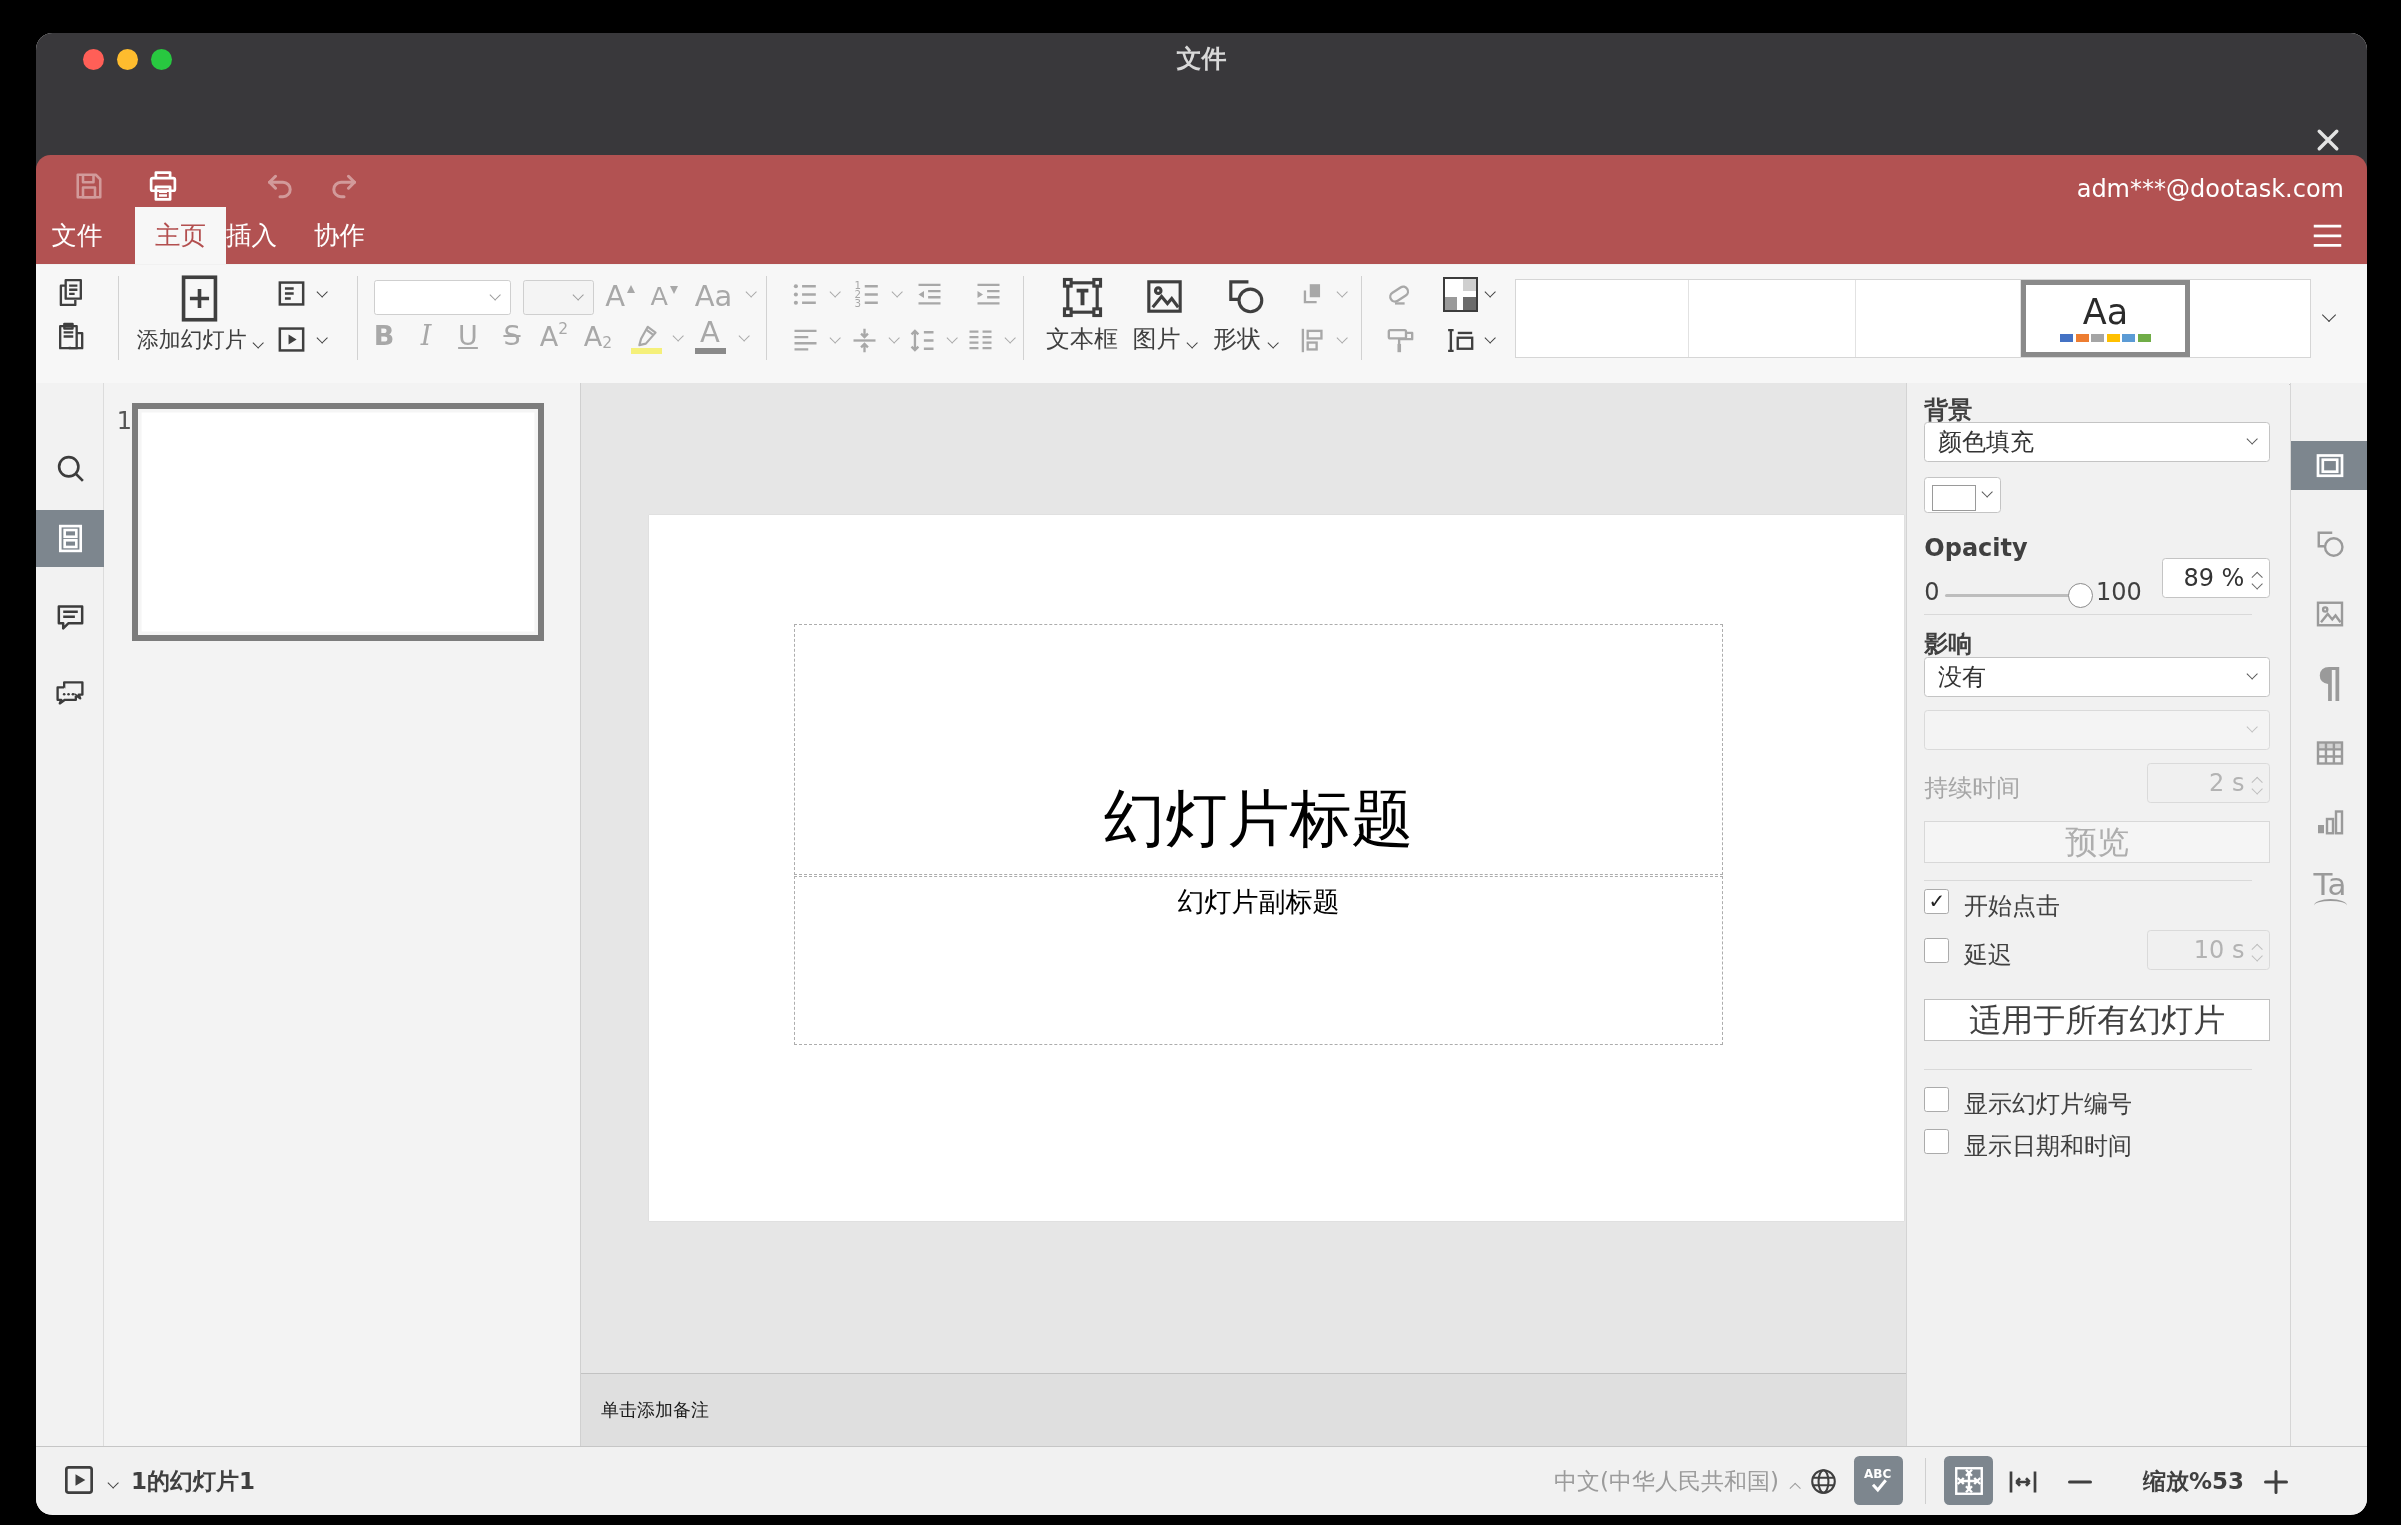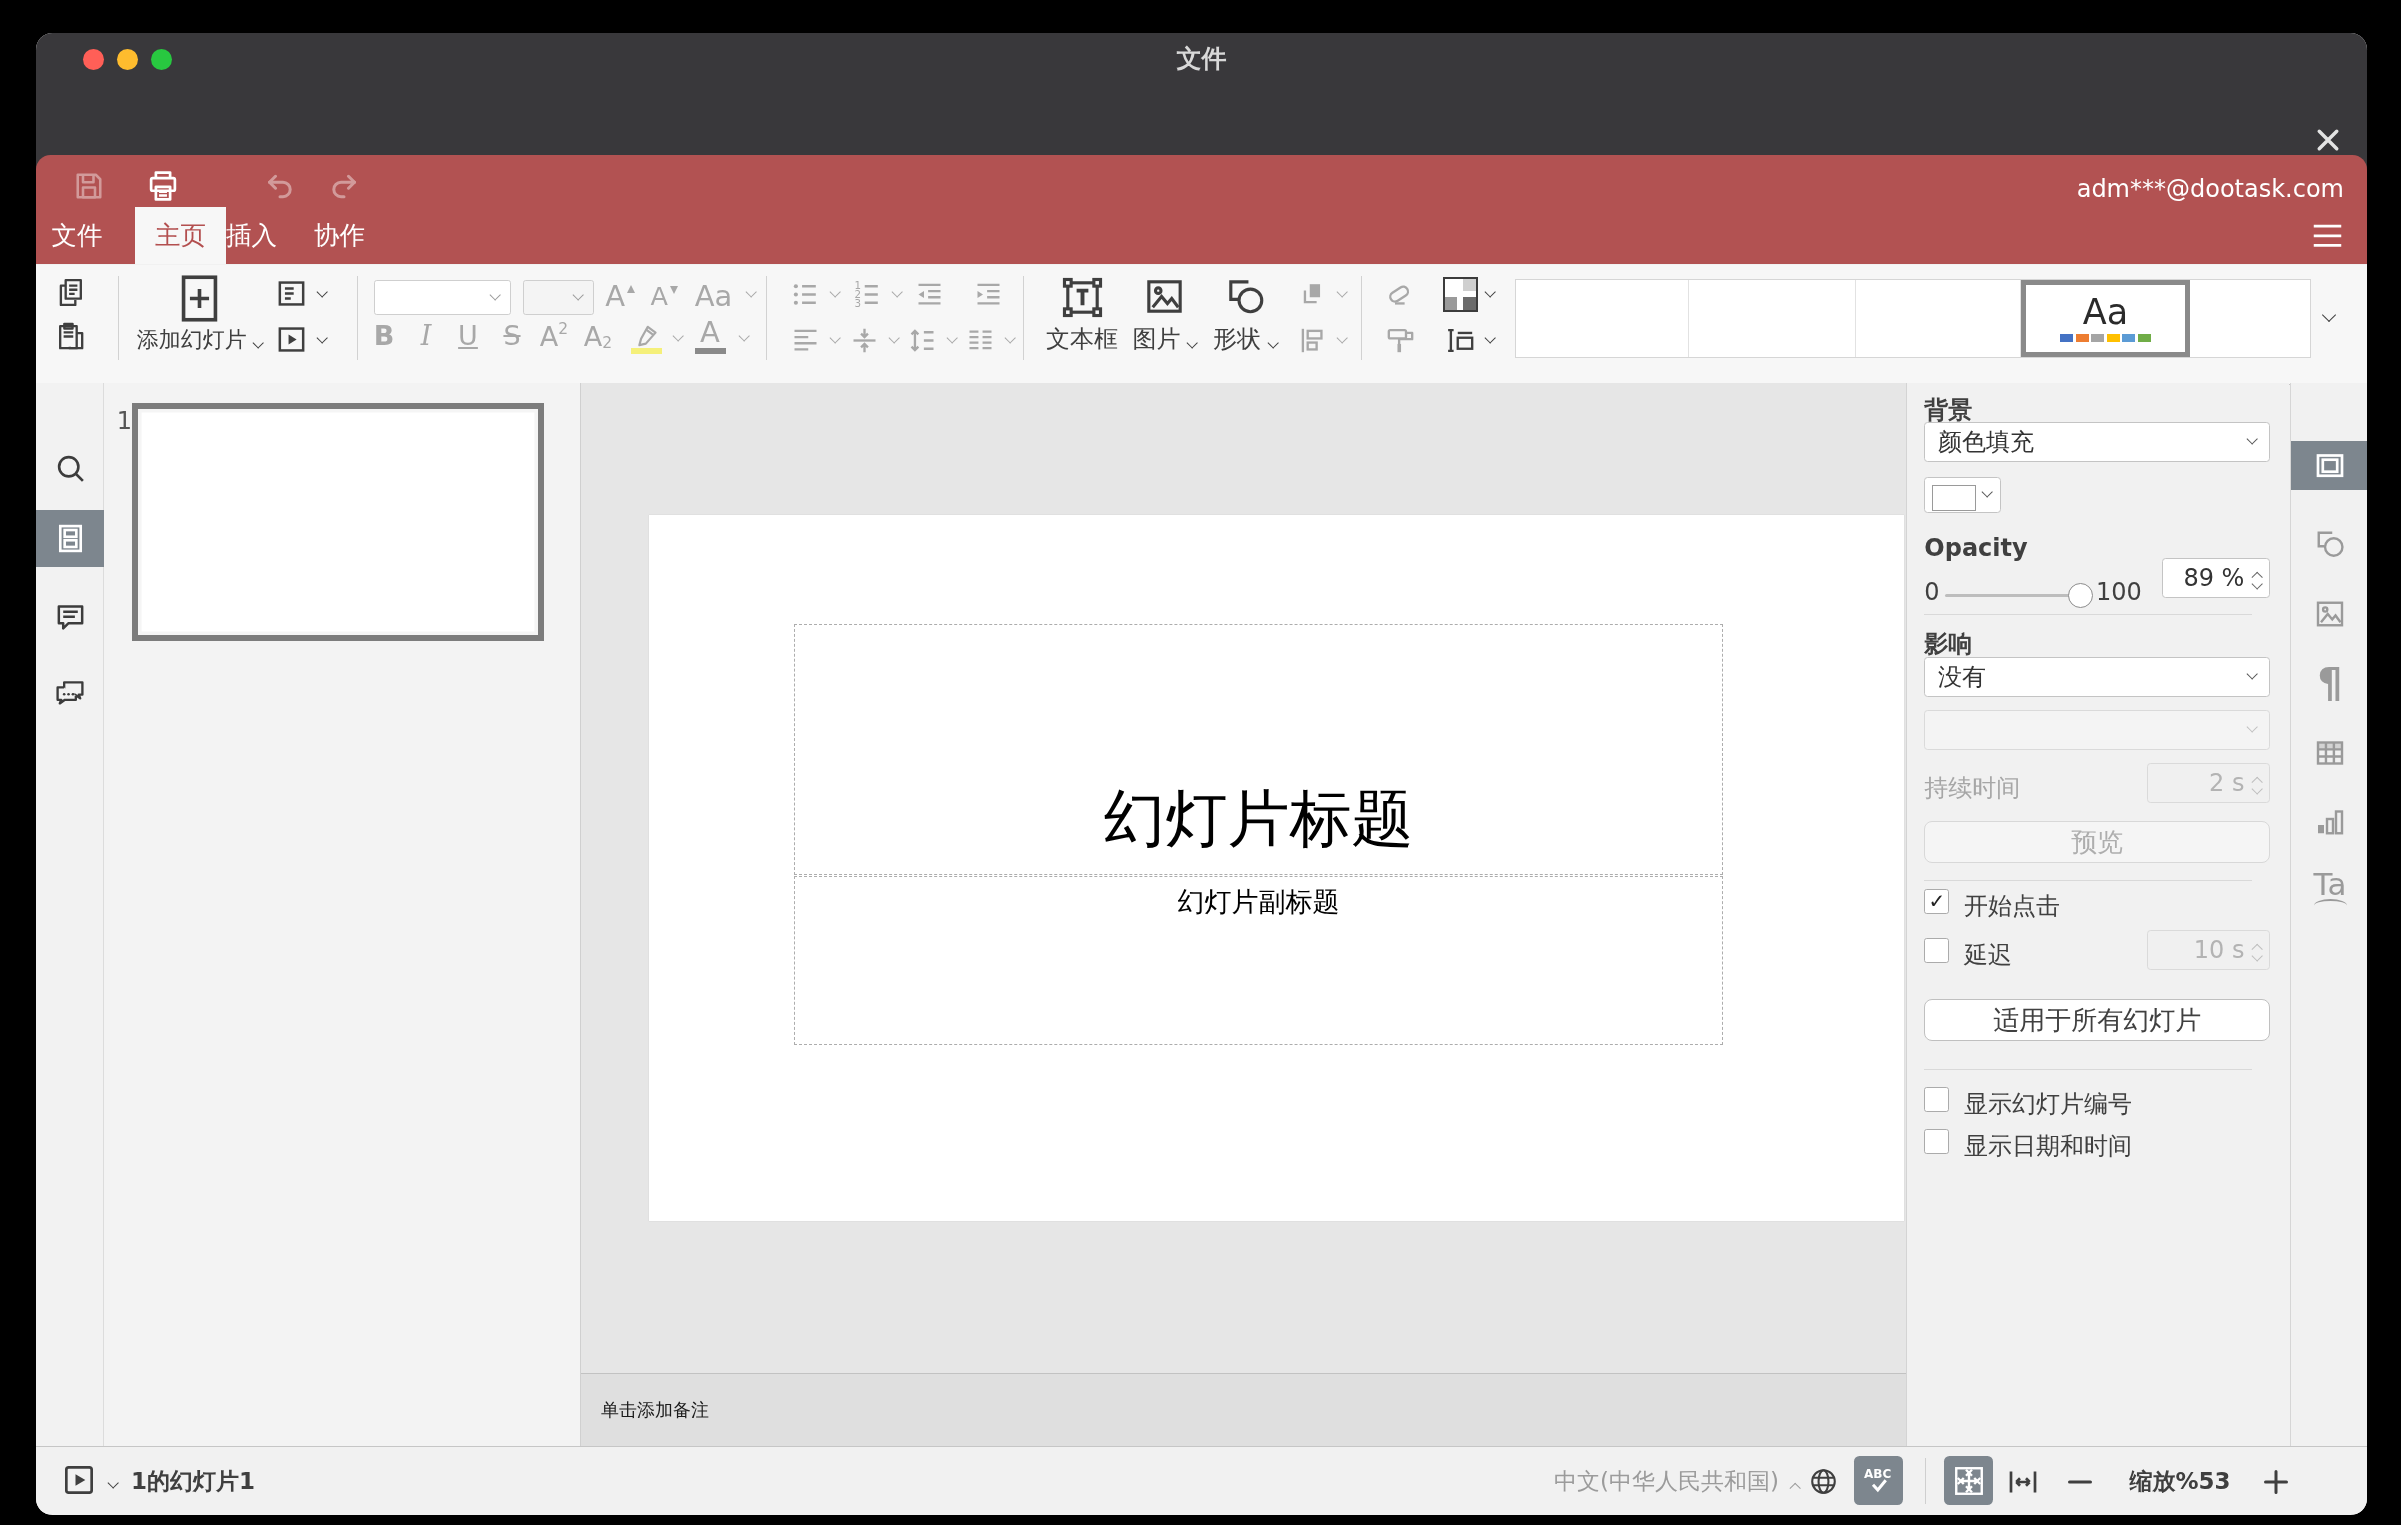--- a/index.html
+++ b/index.html
@@ -53,21 +53,21 @@
   .rpanel{position:absolute;left:1870px;top:350px;width:383px;height:1063px;background:#f1f1f1;border-left:0.9px solid #d4d4d4;box-sizing:border-box;font-size:24px;color:#404040}
   .plabel{position:absolute;left:17.3px;font-weight:700}
   .pselect{position:absolute;left:17.3px;width:346px;height:40px;background:#fff;border:0.9px solid #c4c4c4;border-radius:3.6px;box-sizing:border-box;font-size:24px;color:#333;text-align:left;padding-left:12.8px;line-height:38px}
   .pselect .chev{position:absolute;right:12.8px;top:16.4px;color:#555}
   .pselect.disabled{background:#f4f4f4;border-color:#dadada;color:#b3b3b3}
   .pselect.disabled .chev{color:#c0c0c0}
   .spin{position:absolute;height:40px;background:#fff;border:0.9px solid #c4c4c4;border-radius:3.6px;box-sizing:border-box;display:flex;align-items:center;justify-content:flex-end;padding-right:7.3px;gap:9px;font-size:24px;color:#333}
   .spin.disabled{background:#f0f0f0;border-color:#dadada;color:#b3b3b3}
   .spincol{display:flex;flex-direction:column;align-items:center;gap:3.6px;color:#666}
   .spin.disabled .spincol{color:#bdbdbd}
-  .pbtn{position:absolute;left:17.3px;width:346px;height:42px;background:#fff;border:0.9px solid #c0c0c0;border-radius:8px;box-sizing:border-box;font-size:26px;color:#404040;line-height:40px}
+  .pbtn{position:absolute;left:17.3px;width:346px;height:42px;background:#fff;border:0.9px solid #c0c0c0;border-radius:0;box-sizing:border-box;font-size:32px;color:#404040;line-height:40px}
   .pbtn.disabled{background:#f5f5f5;border-color:#d8d8d8;color:#aeaeae}
   .pdiv{position:absolute;left:17.3px;width:328px;height:0.9px;background:#d9d9d9}
   .cb{position:absolute;left:17.3px;width:25px;height:25px;background:#fff;border:0.9px solid #ababab;border-radius:2.7px;box-sizing:border-box;text-align:center;line-height:22px;font-size:20px;font-weight:700;color:#222}
   .cblabel{position:absolute;left:57px;font-size:24px;color:#404040}
   .rightbar{position:absolute;left:2254px;top:350px;width:78px;height:1063px;background:#f1f1f1;border-left:0.9px solid #d6d6d6;box-sizing:border-box}
   .rtile{position:absolute;left:0;width:78px;height:49px;display:flex;align-items:center;justify-content:center}
   
   .status{position:absolute;left:0;top:1413px;width:100%;height:68px;background:#f1f1f1;border-top:0.9px solid #c6c6c6;box-sizing:border-box}
   .gray-tile{background:#7d868e;border-radius:5.5px;color:#fff;display:flex;align-items:center;justify-content:center}
   .tri{display:inline-block;width:0;height:0;border-left:5.5px solid transparent;border-right:5.5px solid transparent}
@@ -623,21 +623,21 @@
       <svg width="36" height="36" viewBox="0 0 24 24" fill="none" stroke="currentColor" stroke-width="1.8">
           <path d="M4 5v14M20 5v14"></path>
           <path d="M7.5 12h9M7.5 12l2.5-2.5M7.5 12l2.5 2.5M16.5 12L14 9.5M16.5 12L14 14.5"></path>
         </svg>
     </button>
     <button class="abs en" style="left:2026px;top:14.6px;width:40px;height:40px">
       <svg width="36" height="36" viewBox="0 0 24 24" fill="none" stroke="currentColor" stroke-width="2" stroke-linecap="round">
           <path d="M5 12h14"></path>
         </svg>
     </button>
-    <div class="abs" style="left:2080px;top:0;width:128px;line-height:68px;text-align:center;font-size:23px;font-weight:700;color:#3f3f3f">缩放%53</div>
+    <div class="abs" style="left:2080px;top:0;width:128px;line-height:68px;text-align:right;font-size:23px;font-weight:700;color:#3f3f3f">缩放%53</div>
     <button class="abs en" style="left:2222px;top:14.6px;width:40px;height:40px">
       <svg width="36" height="36" viewBox="0 0 24 24" fill="none" stroke="currentColor" stroke-width="2" stroke-linecap="round">
           <path d="M5 12h14M12 5v14"></path>
         </svg>
     </button>
   </div>
 
 </div>
 
 

